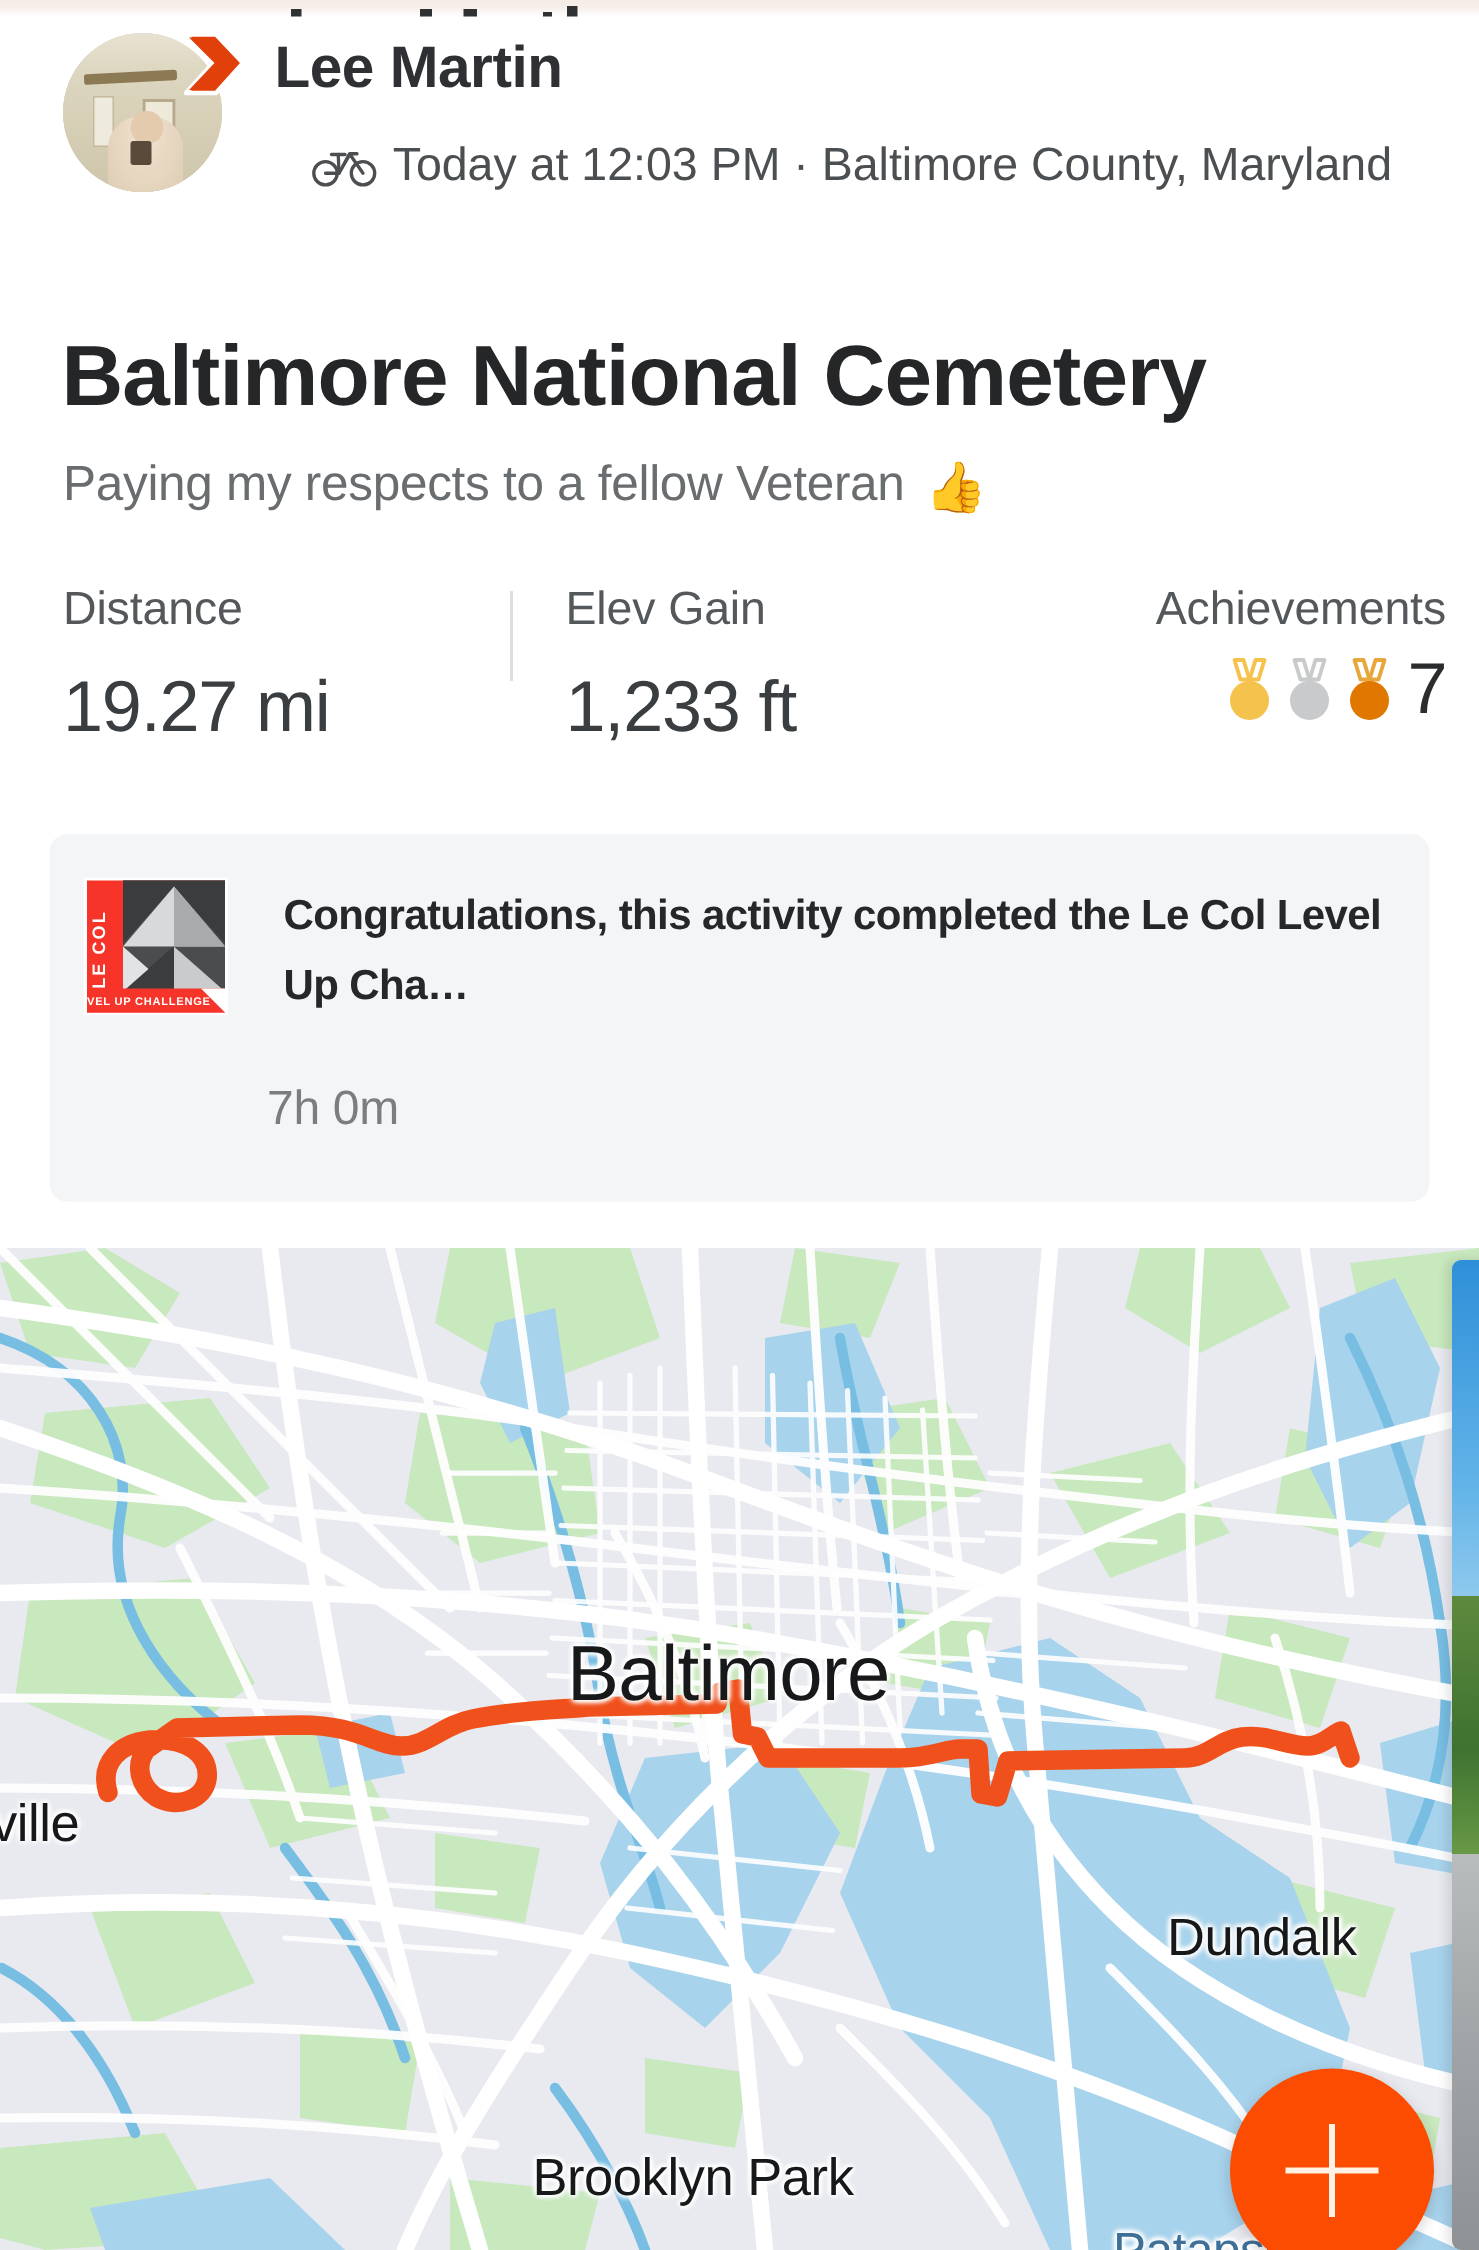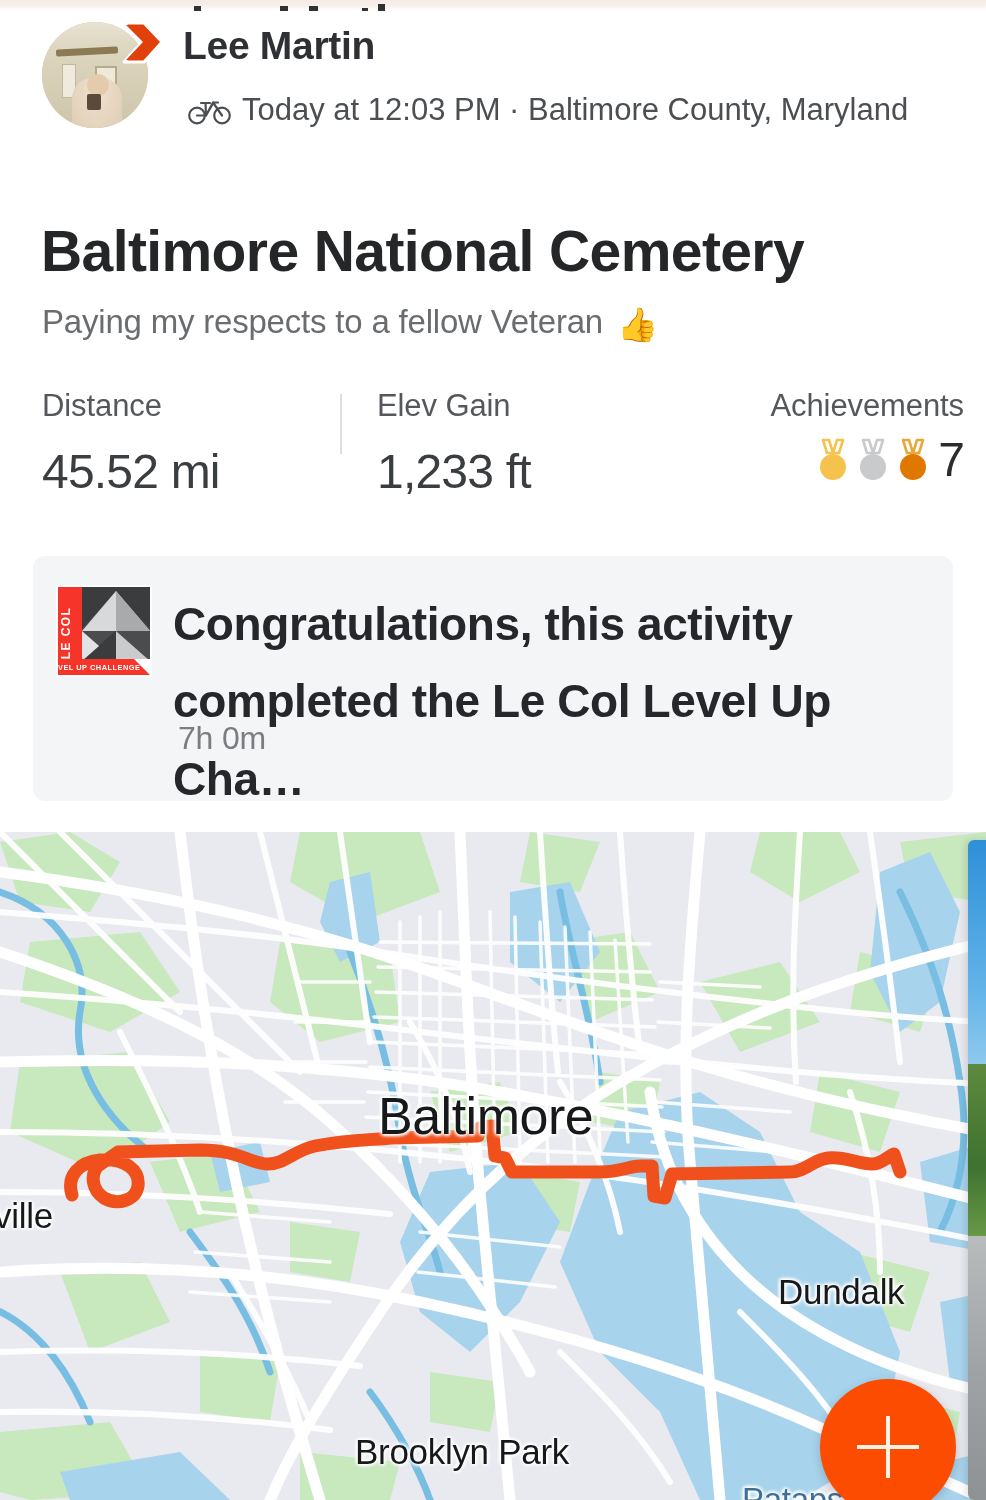--- a/index.html
+++ b/index.html
@@ -44,21 +44,21 @@
 
   .badge-chevron { position:absolute; left:78px; top:-2px; width:46px; height:46px; }
 
   .header-name {
     position:absolute; left:183px; top:12px;
     font-size:39px; font-weight:bold; color:#2e3033; letter-spacing:-0.3px;
     line-height:1;
   }
   .header-meta {
     position:absolute; left:188px; top:74px; width:740px;
-    font-size:31px; color:#4c4f52; line-height:1.42;
+    font-size:31px; color:#4c4f52; line-height:1.42;text-align:right;
   }
   .bike-icon { display:inline-block; vertical-align:-5px; margin-right:10px; }
   .meta-text { }
 
   
   .title {
     position:absolute; left:41px; top:218px;
     font-size:57px; font-weight:bold; color:#242628; letter-spacing:-0.6px;
   }
   .description {
@@ -82,22 +82,22 @@
   .medal { width:42px; height:48px; margin-left:-2px; }
   .ach-count { font-size:48px; color:#2a2c2e; letter-spacing:-1px; margin-left:4px; line-height:1; }
 
   
   .challenge-card {
     position:absolute; left:33px; top:556px; width:920px; height:245px;
     background:#f4f5f7; border-radius:12px;
   }
   .ch-badge { position:absolute; left:23px; top:29px; width:96px; height:92px; }
   .ch-title {
-    position:absolute; left:140px; top:30px; width:750px;
-    font-size:46px; font-weight:bold; color:#25272a; line-height:1.68; letter-spacing:-0.4px;
+    position:absolute; left:156px; top:30px; width:750px;
+    font-size:28px; font-weight:bold; color:#25272a; line-height:1.68; letter-spacing:-0.4px;
   }
   .ch-sub {
     position:absolute; left:145px; top:164px;
     font-size:32px; color:#7b7e81; letter-spacing:-0.2px;
   }
 
   
   .map-wrap { position:absolute; left:0; top:832px; width:986px; height:668px; overflow:hidden; background:#eceef3; }
   .map-svg { position:absolute; left:0; top:0; }
   .map-label {
@@ -187,21 +187,21 @@
   <div class="title">Baltimore National Cemetery</div>
 
   <div class="description">
     <span>Paying my respects to a fellow Veteran</span><span class="desc-emoji">👍</span>
   </div>
 
   <div class="stats">
 
     <div class="stat stat-distance">
       <div class="lbl">Distance</div>
-      <div class="val">45.52 mi</div>
+      <div class="val">19.27 mi</div>
     </div>
 
     <div class="stat-divider"></div>
 
     <div class="stat stat-elev">
       <div class="lbl">Elev Gain</div>
       <div class="val">1,233 ft</div>
     </div>
 
     <div class="stat stat-ach">

